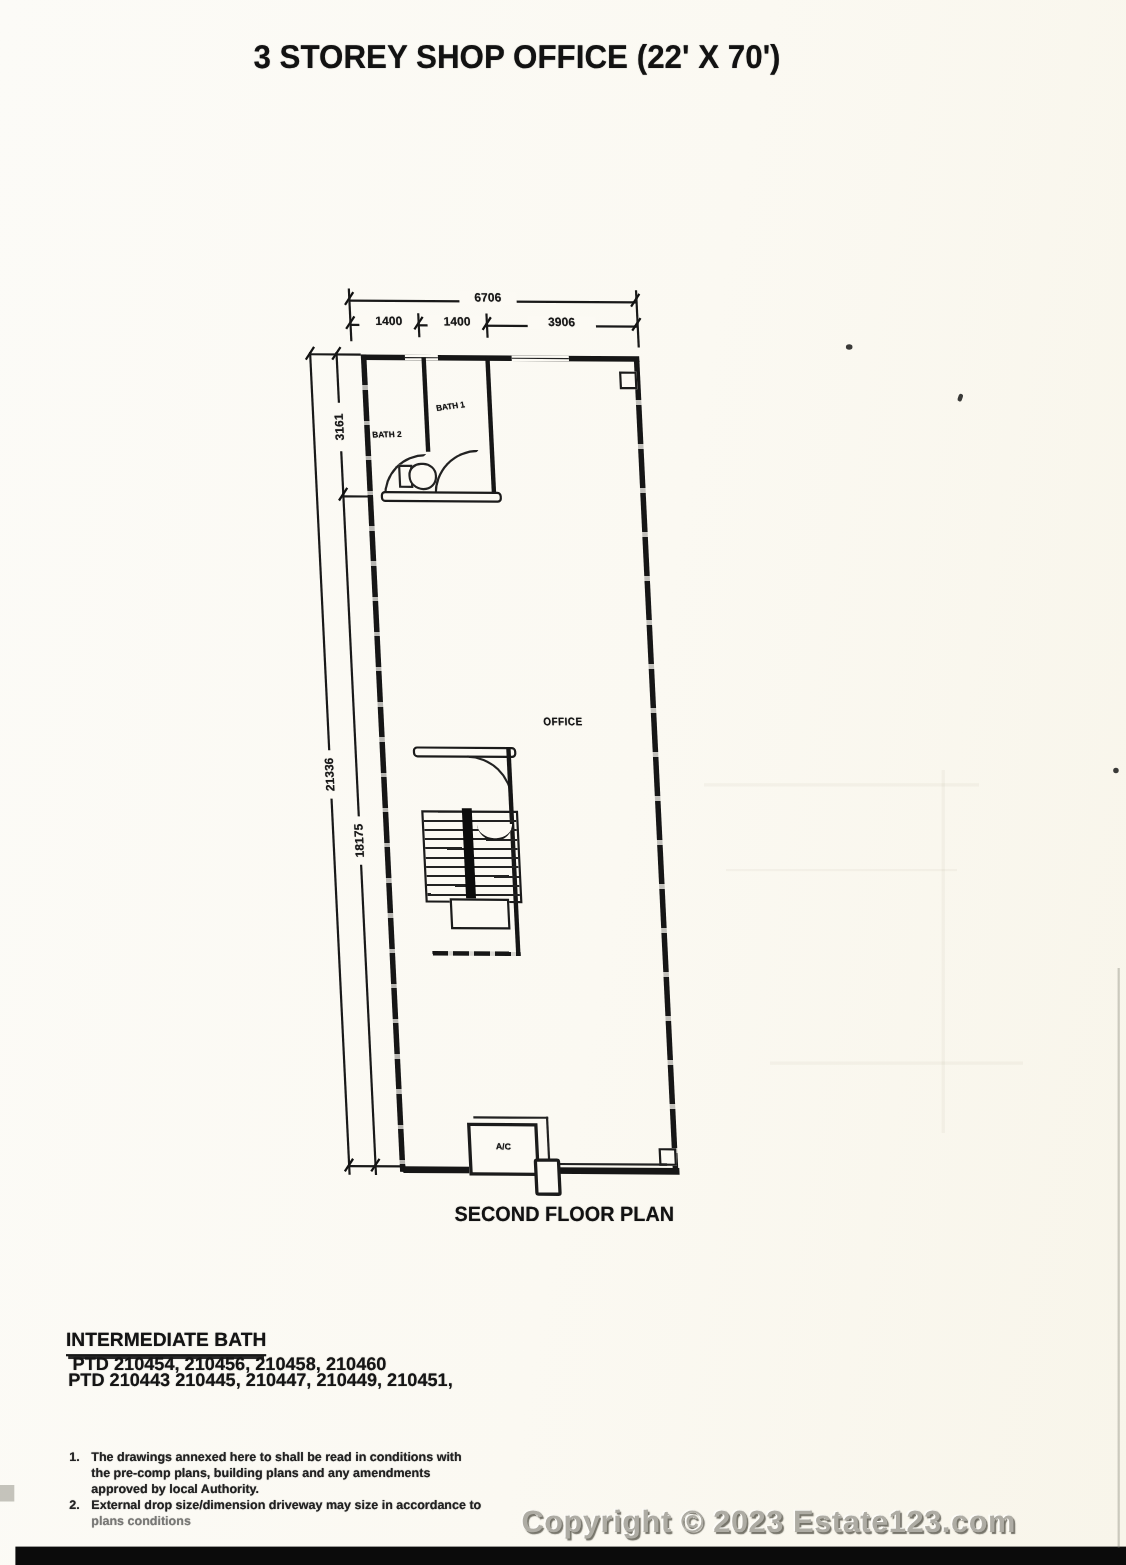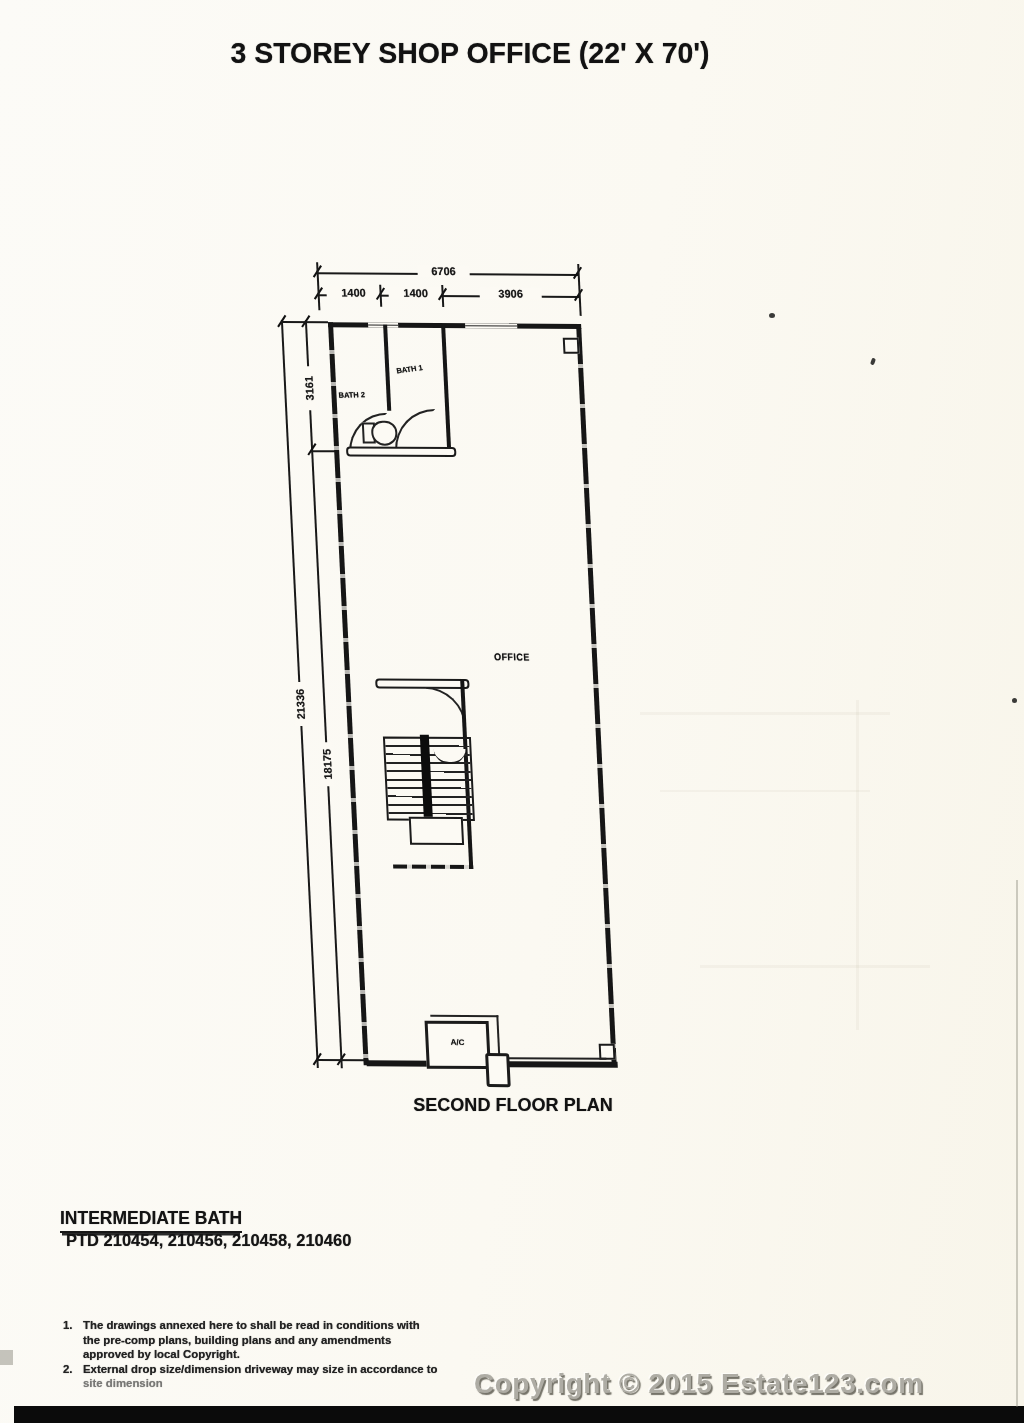--- a/index.html
+++ b/index.html
@@ -166,41 +166,42 @@
     <div class="box" style="left:118px;top:760px;width:58px;height:42px;border-width:3px;">
       <div class="room-label" style="left:0;top:14px;width:100%;text-align:center;font-size:8px;position:absolute;">A/C</div>
     </div>
     <div class="box" style="left:177px;top:792px;width:18px;height:28px;border-width:3px;z-index:5;border-radius:3px;"></div>
     <div class="thin" style="left:198px;top:796px;width:100px;height:2px;"></div>
   </div>
 
   <div class="caption">SECOND FLOOR PLAN</div>
 
   <div class="unit-heading">INTERMEDIATE BATH</div>
+  <div class="ptd" style="left:62px;top:1246px;">PTD 210443 210445, 210447, 210449, 210451,</div>
   <div class="ptd" style="left:66px;top:1231px;text-align:right;">PTD 210454, 210456, 210458, 210460</div>
 
   <div class="notes">
     <div class="note">
       <div class="note-num">1.</div>
       <div>
         <div class="note-line">The drawings annexed here to shall be read in conditions with</div>
         <div class="note-line">the pre-comp plans, building plans and any amendments</div>
-        <div class="note-line">approved by local Copyright.</div>
+        <div class="note-line">approved by local Authority.</div>
       </div>
     </div>
     <div class="note">
       <div class="note-num">2.</div>
       <div>
         <div class="note-line">External drop size/dimension driveway may size in accordance to</div>
-        <div class="note-line faded">site dimension</div>
+        <div class="note-line faded">plans conditions</div>
       </div>
     </div>
   </div>
 
-  <div class="watermark">Copyright © 2015 Estate123.com</div>
+  <div class="watermark">Copyright © 2023 Estate123.com</div>
   <div class="bottombar"></div>
 
   <div class="speck" style="left:769px;top:313px;width:6px;height:5px;"></div>
   <div class="speck" style="left:871px;top:358px;width:4px;height:7px;transform:rotate(20deg);border-radius:2px;"></div>
   <div class="speck" style="left:1012px;top:698px;width:5px;height:5px;"></div>
   <div class="smudge" style="left:640px;top:712px;width:250px;height:3px;"></div>
   <div class="smudge" style="left:660px;top:790px;width:210px;height:2px;"></div>
   <div class="smudge" style="left:700px;top:965px;width:230px;height:3px;"></div>
   <div class="smudge" style="left:856px;top:700px;width:3px;height:330px;"></div>
   <div class="abs" style="left:1016px;top:880px;width:2px;height:527px;background:rgba(130,128,116,.38);"></div>

